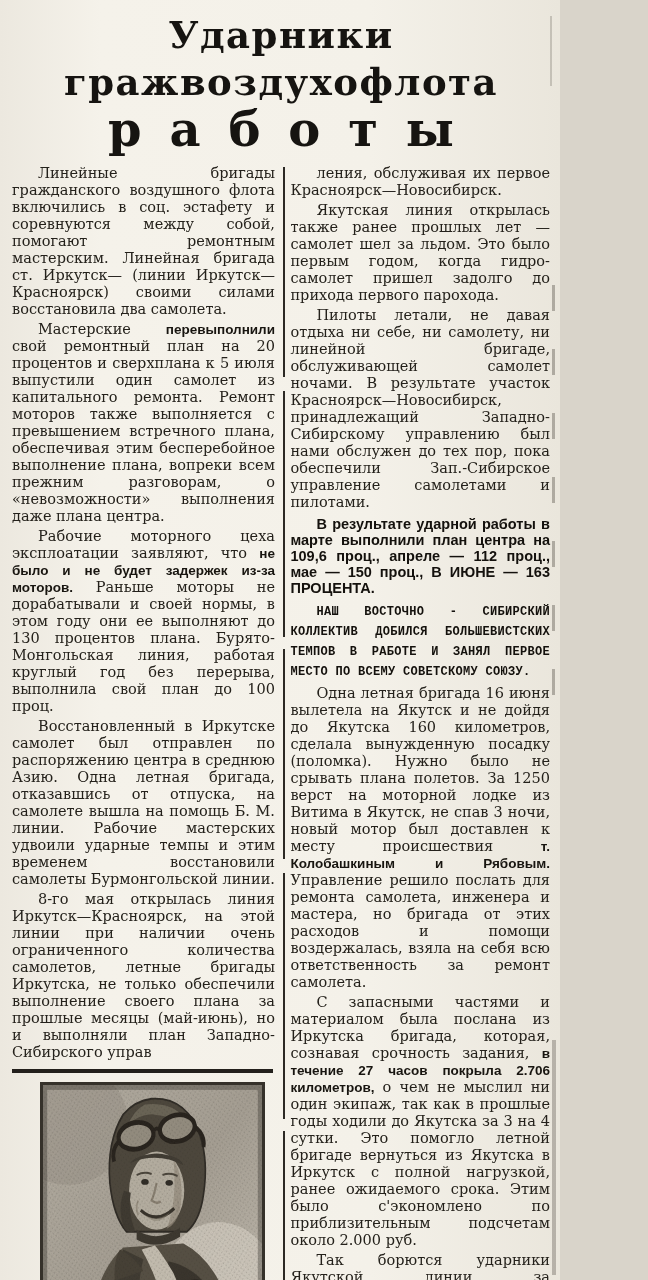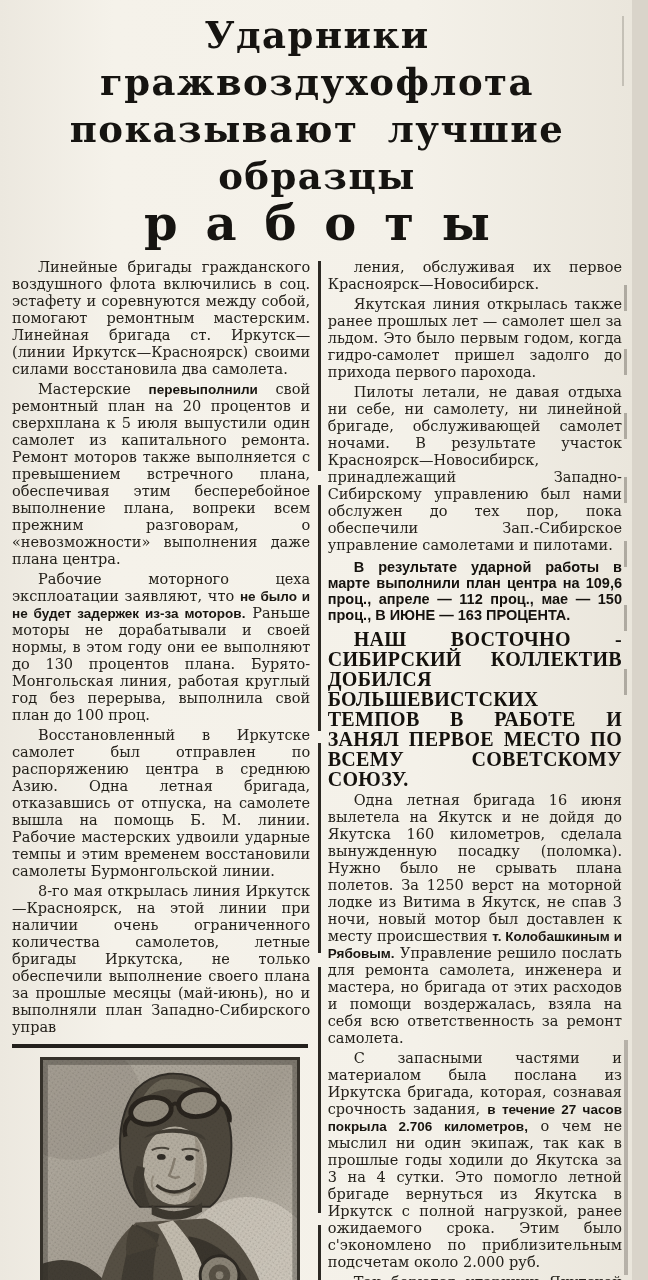--- a/index.html
+++ b/index.html
@@ -1,18 +1,18 @@
 <!DOCTYPE html>
 <html lang="ru"><head>
 <meta charset="utf-8">
 <style>
   * { box-sizing: border-box; }
   html,body { margin:0; padding:0; background:#d9d4ca; }
   .page {
-    position:relative; width:632px; height:1280px; overflow:hidden;
+    position:relative; width:560px; height:1280px; overflow:hidden;
     background: linear-gradient(90deg,#ece8df 0%,#f5f2ea 18%,#f4f1e9 66%,#eae6dc 100%);
     font-family:"DejaVu Serif", serif; color:#211e19;
     padding:8px 10px 0 12px;
   }
   
   .headline { margin:4px 0 12px; text-align:center; font-weight:700; color:#161411; }
   .hl { display:block; font-size:37px; line-height:47px; word-spacing:15px; letter-spacing:1.5px; }
   .hl.spaced { word-spacing:0; letter-spacing:.58em; padding-left:.58em; font-size:48px; }
   
   .columns { display:flex; align-items:stretch; }
@@ -23,40 +23,39 @@
     content:""; position:absolute; left:8px; top:2px; bottom:0; width:2.5px;
     background: repeating-linear-gradient(180deg,
       #2c2924 0px, #2c2924 210px, rgba(44,41,36,0) 210px, rgba(44,41,36,0) 224px,
       #2c2924 224px, #2c2924 470px, rgba(44,41,36,0) 470px, rgba(44,41,36,0) 482px);
   }
   
   .para { margin:0; text-indent:26px; text-align:justify; font-size:14.5px; line-height:17px; color:#24211b; }
   .para + .para { margin-top:3px; }
   .b { font-family:"Liberation Sans", sans-serif; font-weight:700; font-size:13.5px; color:#181510; }
   .para.bold-sans { font-family:"Liberation Sans", sans-serif; font-weight:700; font-size:14.5px; line-height:16px; margin-top:5px; color:#14110d; }
-  .para.caps-bold { font-family:Liberation Serif, serif; font-weight:700; font-size:20px; line-height:20px; margin-top:6px; letter-spacing:.3px; color:#14110d; }
+  .para.caps-bold { font-family:Liberation Mono, monospace; font-weight:700; font-size:12px; line-height:20px; margin-top:6px; letter-spacing:.3px; color:#14110d; }
   
   .photo-rule { height:4px; background:#23201c; margin:8px 2px 0 0; }
   .figure { margin:9px 10px 0 28px; }
   .photo-frame { height:280px; border:3px solid #35312a; background:#b2ab9f; position:relative; }
   .photo-frame svg { display:block; width:100%; height:100%; }
   
   .edge-a { position:absolute; right:5px; top:285px; height:420px; width:3px;
             background:repeating-linear-gradient(180deg, rgba(62,57,49,.35) 0 26px, transparent 26px 64px); }
   .edge-b { position:absolute; right:4px; top:1040px; height:235px; width:4px; background:rgba(62,57,49,.3); }
   .edge-c { position:absolute; right:8px; top:16px; height:70px; width:2px; background:rgba(62,57,49,.22); }
 </style>
 </head>
 <body>
 
 <div class="page">
 
   <h1 class="headline">
     <span class="hl">Ударники гражвоздухофлота</span>
-    <span class="hl">показывают лучшие образцы</span>
     <span class="hl spaced">работы</span>
   </h1>
 
   <div class="columns">
 
     <div class="col-left">
       <div id="left-paras">
           <p class="para"><span>Линейные бригады гражданского воздушного флота включились в соц. эстафету и соревнуются между собой, помогают ремонтным мастерским. Линейная бригада ст. Иркутск— (линии Иркутск—Красноярск) своими силами восстановила два самолета.</span></p>
           <p class="para"><span>Мастерские </span><span class="b">перевыполнили</span><span> свой ремонтный план на 20 процентов и сверхплана к 5 июля выпустили один самолет из капитального ремонта. Ремонт моторов также выполняется с превышением встречного плана, обеспечивая этим бесперебойное выполнение плана, вопреки всем прежним разговорам, о «невозможности» выполнения даже плана центра.</span></p>
           <p class="para"><span>Рабочие моторного цеха эксплоатации заявляют, что </span><span class="b">не было и не будет задержек из-за моторов.</span><span> Раньше моторы не дорабатывали и своей нормы, в этом году они ее выполняют до 130 процентов плана. Бурято-Монгольская линия, работая круглый год без перерыва, выполнила свой план до 100 проц.</span></p>

